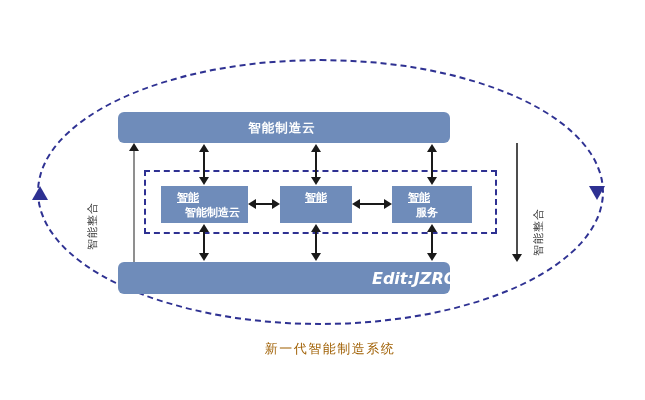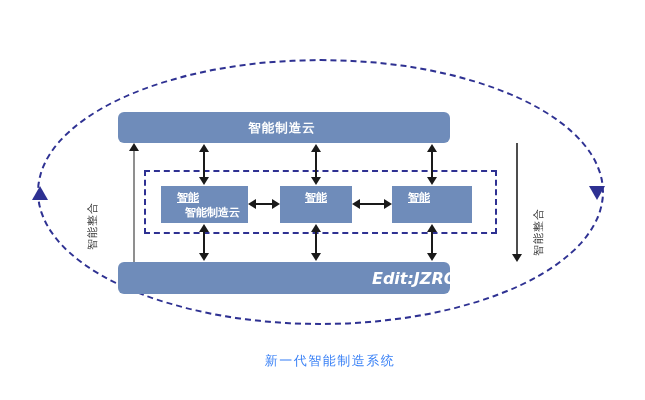--- a/index.html
+++ b/index.html
@@ -63,22 +63,22 @@
   .harrow .h-right{position:absolute;right:0;top:0;border-top:5px solid transparent;border-bottom:5px solid transparent;border-left:8px solid var(--arrow);}
 
   
   .side-label{
     position:absolute;width:60px;height:16px;text-align:center;
     font-size:11px;color:#3a3a3a;transform:rotate(-90deg);
     white-space:nowrap;letter-spacing:1px;
   }
 
   .caption{
-    position:absolute;left:330px;top:352px;transform:translateX(-50%);
-    font-size:13px;color:#3b82f6;letter-spacing:1.5px;white-space:nowrap;
+    position:absolute;left:330px;top:340px;transform:translateX(-50%);
+    font-size:13px;color:#a16207;letter-spacing:1.5px;white-space:nowrap;
   }
 </style>
 </head>
 <body>
 
 <div class="stage">
 
   <div class="ellipse"></div>
   <div class="tri up-navy" style="left:32px;top:186px;"></div>
   <div class="tri down-navy" style="left:589px;top:186px;"></div>
@@ -95,20 +95,21 @@
 
   <div class="node" style="left:161px;width:87px;">
     <span class="l1">智能</span>
     <span class="l2">智能制造云</span>
   </div>
   <div class="node centered" style="left:280px;width:72px;">
     <span class="l1">智能</span>
   </div>
   <div class="node" style="left:392px;width:80px;">
     <span class="l1">智能</span>
+    <span class="l2">服务</span>
   </div>
 
   <div class="varrow" style="left:199px;top:144px;height:41px;">
     <span class="line"></span>
       <span class="h-up"></span>
       <span class="h-down"></span>
   </div>
   <div class="varrow" style="left:311px;top:144px;height:41px;">
     <span class="line"></span>
       <span class="h-up"></span>

